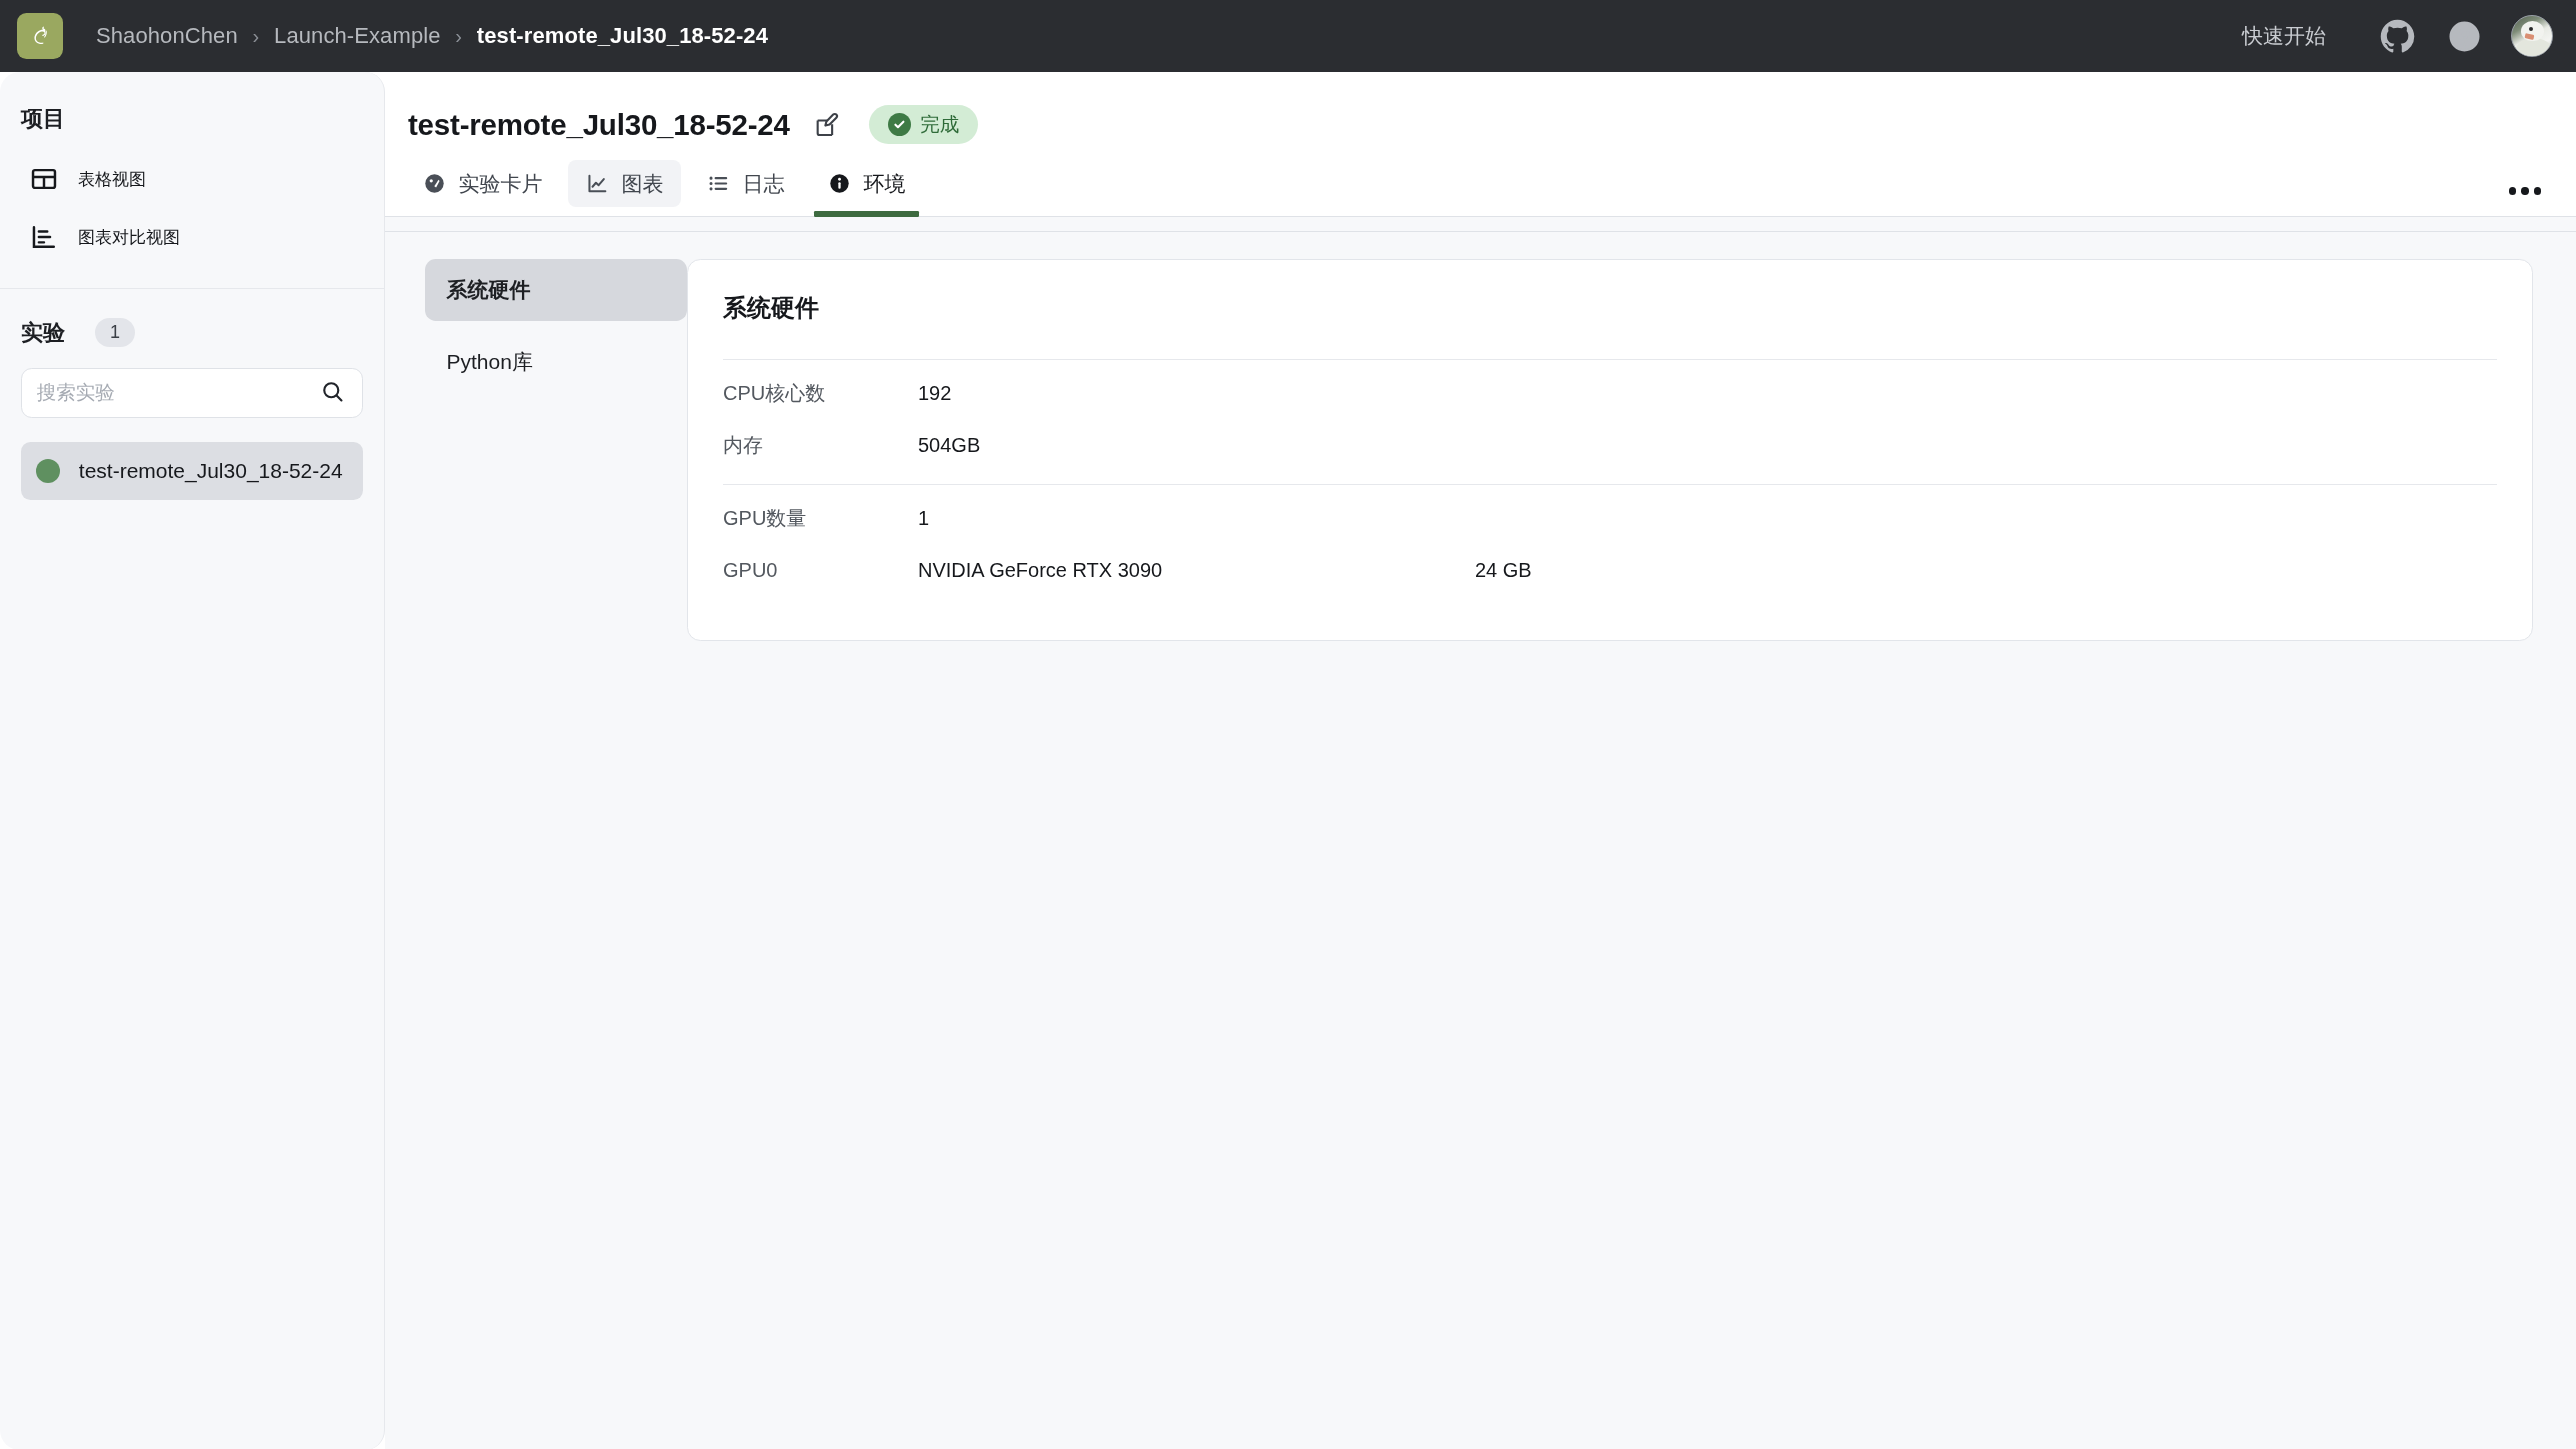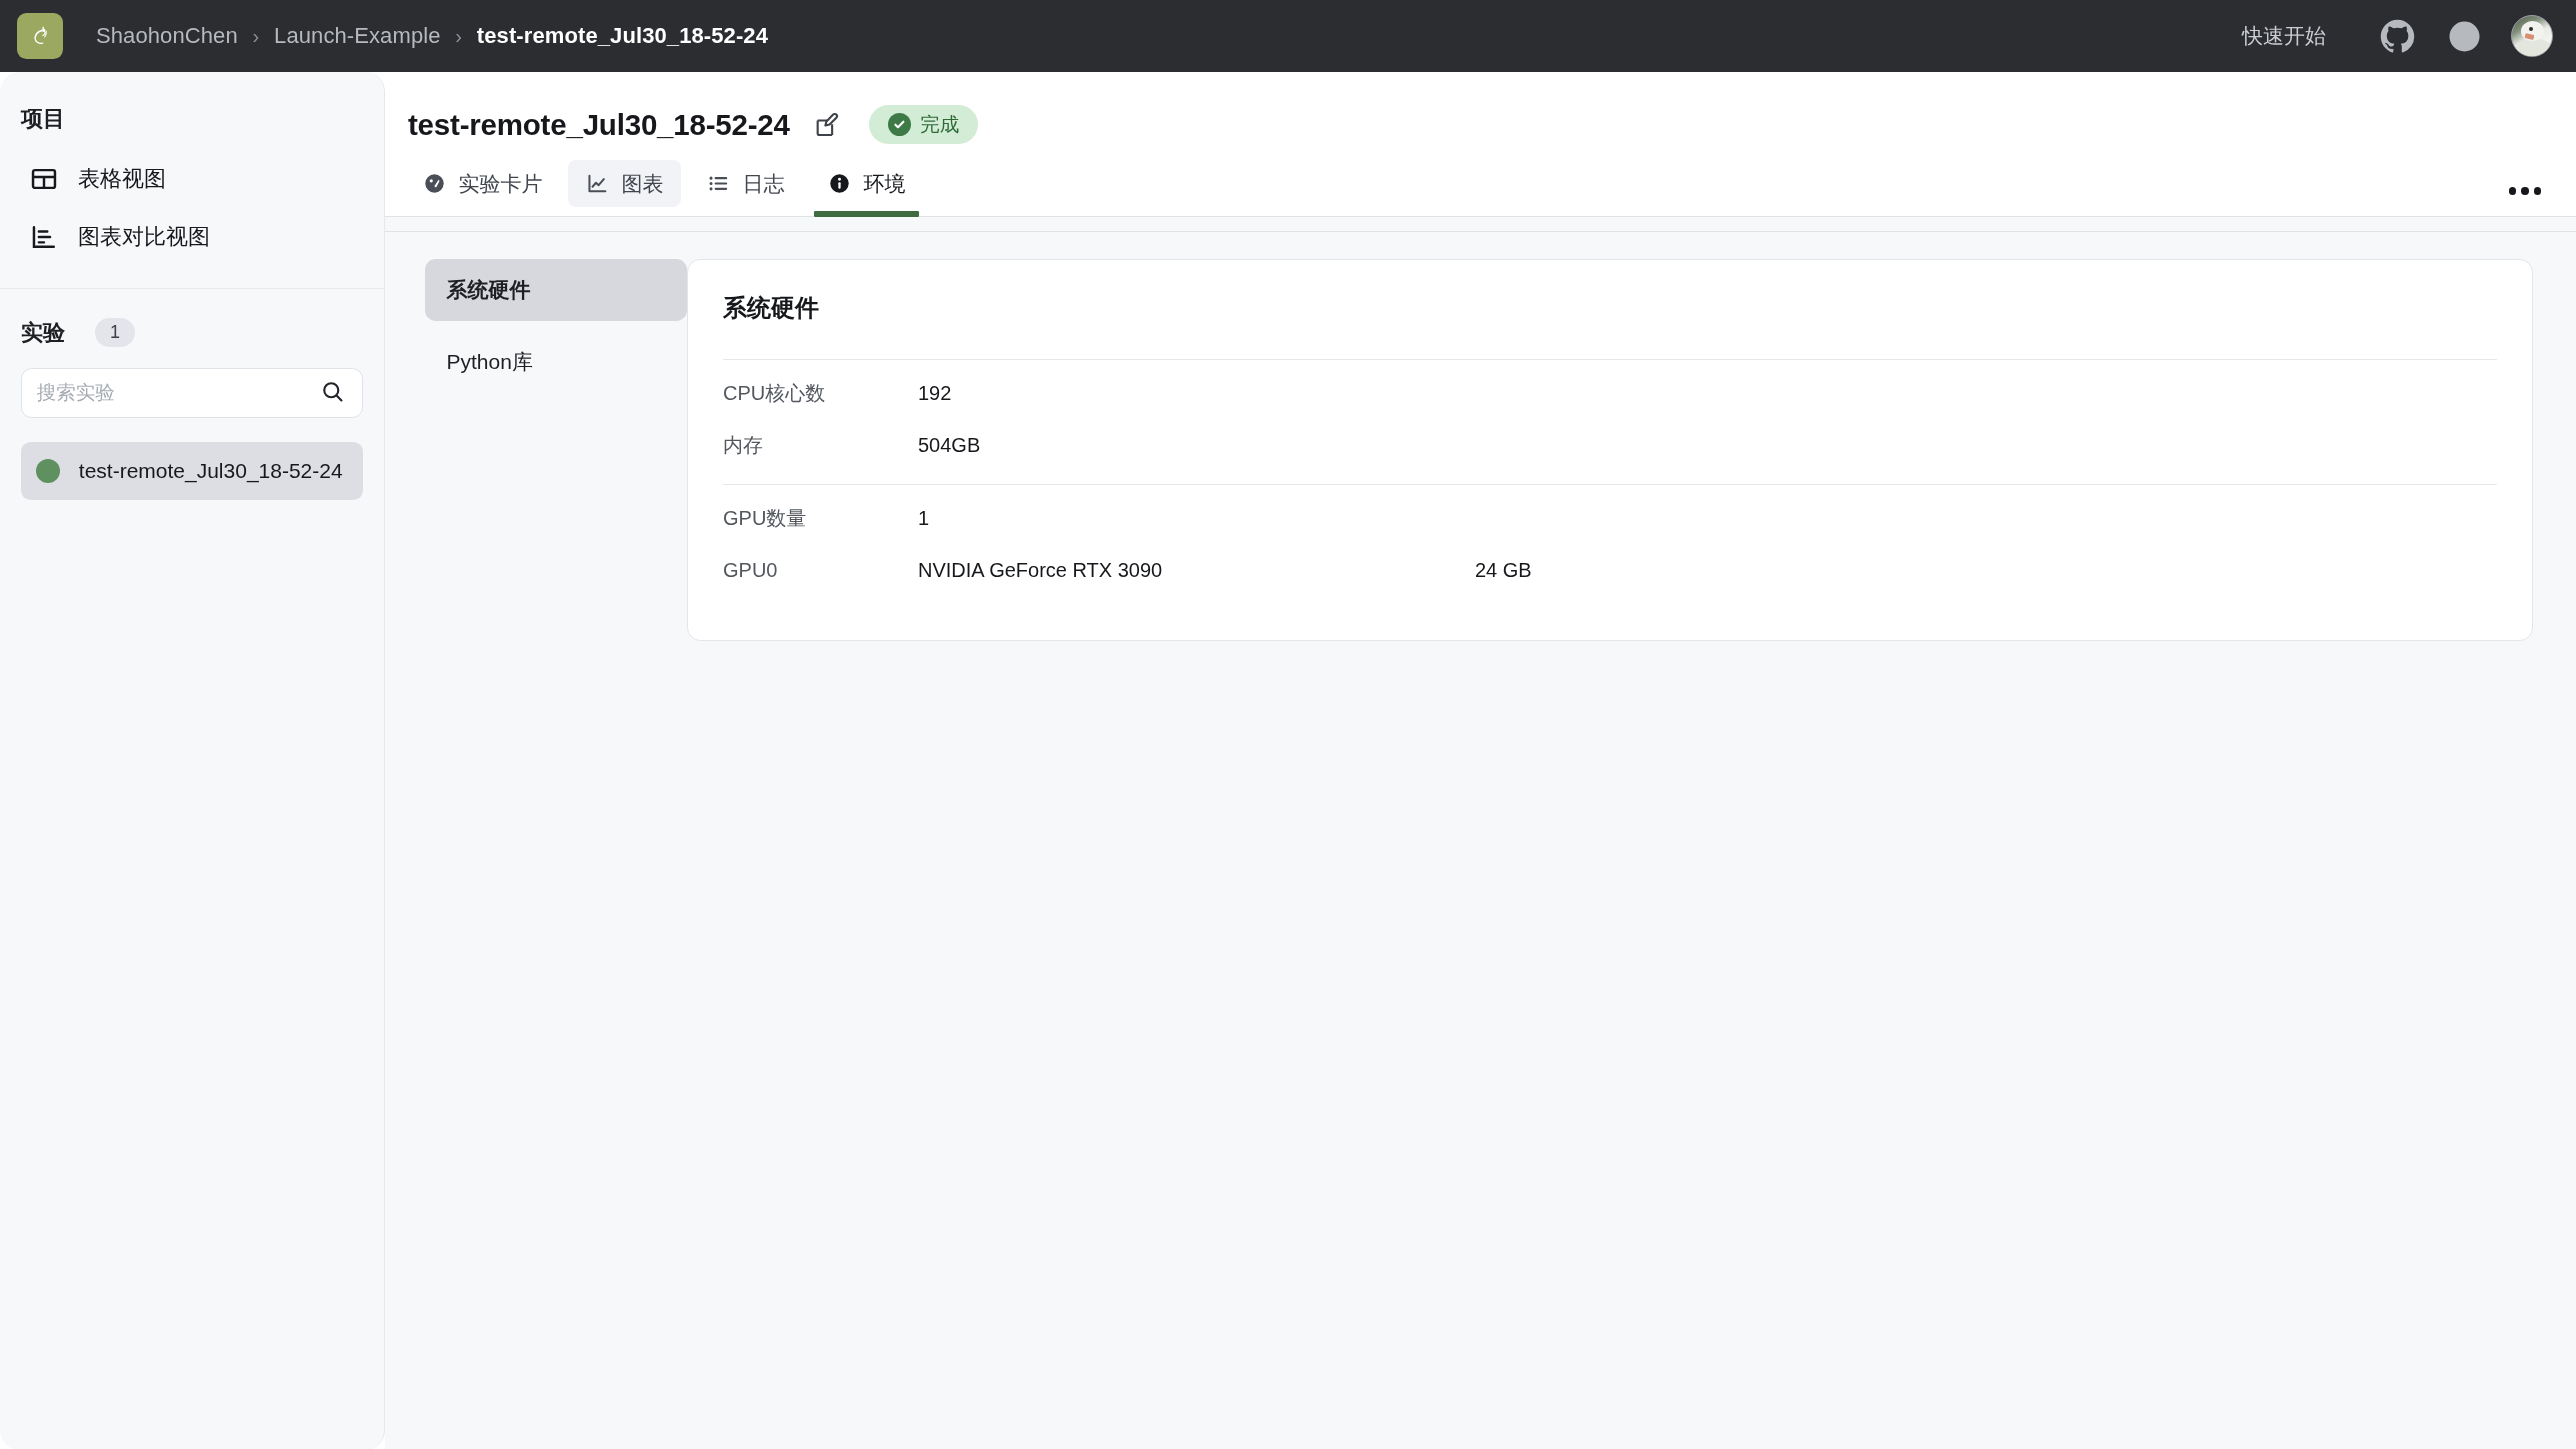--- a/index.html
+++ b/index.html
@@ -102,21 +102,21 @@
   }
   .side-nav { padding: 16px 14.8px 0 14.8px; }
   .side-nav-item {
     display: flex; align-items: center; gap: 19px;
     height: 58px; padding-left: 14.8px;
     border-radius: 9.4px; cursor: pointer;
   }
   .side-nav-item .ico { width: 29.5px; height: 29.5px; color: #16181c; flex:0 0 auto;
     display:flex; align-items:center; justify-content:center; }
   .side-nav-item .ico svg { width: 28px; height: 28px; }
-  .side-nav-item .lbl { font-size: 22px; color: #16181c; white-space: nowrap; }
+  .side-nav-item .lbl { font-size: 17px; color: #16181c; white-space: nowrap; }
 
   .side-divider {
     height: 0.7px; background: #e6e8ec; margin: 21.5px 0 0 0;
   }
 
   .exp-header {
     display: flex; align-items: center; gap: 30px;
     padding: 29.5px 0 0 21px;
   }
   .exp-header .t { font-size: 22px; font-weight: 700; color: #1d1f23; }

